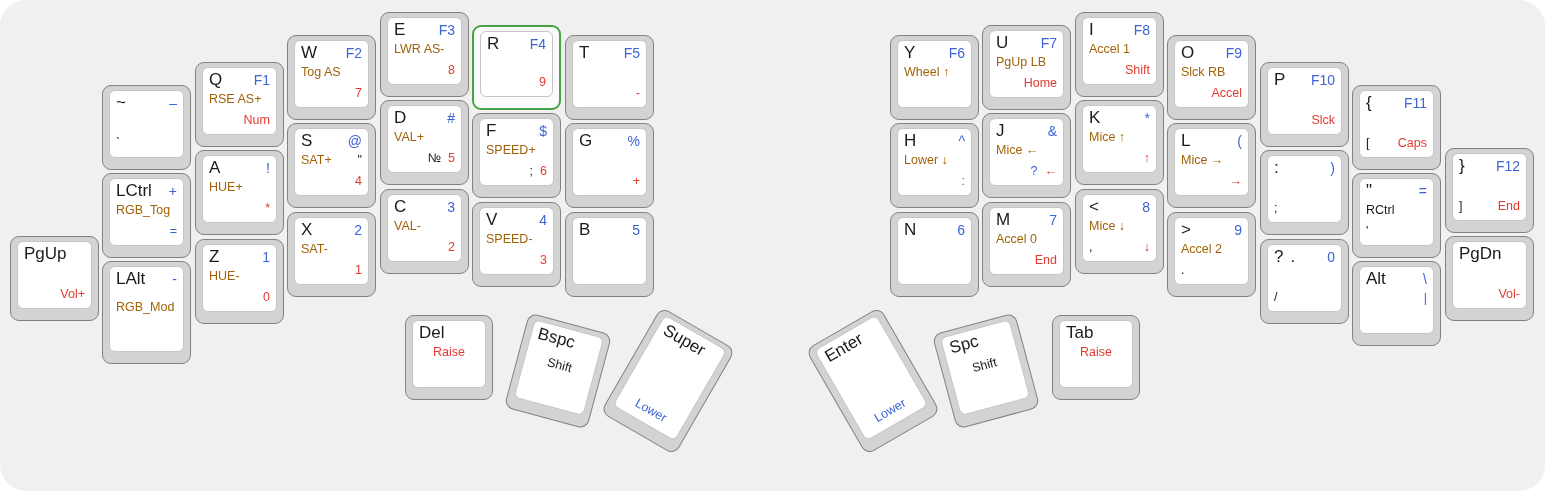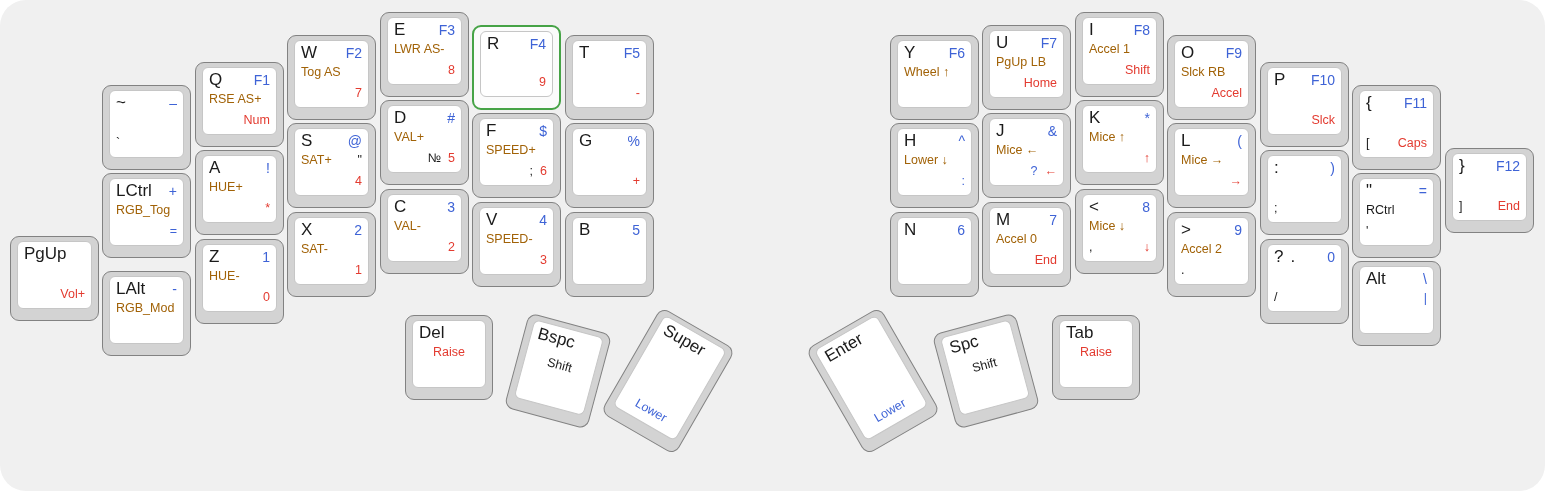--- a/index.html
+++ b/index.html
@@ -111,21 +111,21 @@
           </div>
           <div class="krow">
             <div class="sl"></div>
             <div class="sc"></div>
             <div class="sr">
               <span class="leg f-sub c-blue">=</span>
             </div>
           </div>
         </div>
       </div>
-      <div class="key" style="left: 102px; top: 271px; width: 89px; height: 85px;">
+      <div class="key" style="left: 102px; top: 261px; width: 89px; height: 103px;">
         <div class="face">
           <div class="krow">
             <div class="sl">
               <span class="leg f-main c-main">LAlt</span>
             </div>
             <div class="sc"></div>
             <div class="sr">
               <span class="leg f-tr c-blue">-</span>
             </div>
           </div>
@@ -1172,18 +1172,41 @@
             <div class="sc"></div>
             <div class="sr"></div>
           </div>
           <div class="krow">
             <div class="sl">
               <span class="leg f-sub c-main">]</span>
             </div>
             <div class="sc"></div>
             <div class="sr">
               <span class="leg f-sub c-red">End</span>
+            </div>
+          </div>
+        </div>
+      </div>
+      <div class="key" style="left: 1445px; top: 236px; width: 89px; height: 85px;">
+        <div class="face">
+          <div class="krow">
+            <div class="sl">
+              <span class="leg f-main c-main">PgDn</span>
+            </div>
+            <div class="sc"></div>
+            <div class="sr"></div>
+          </div>
+          <div class="krow">
+            <div class="sl"></div>
+            <div class="sc"></div>
+            <div class="sr"></div>
+          </div>
+          <div class="krow">
+            <div class="sl"></div>
+            <div class="sc"></div>
+            <div class="sr">
+              <span class="leg f-sub c-red">Vol-</span>
             </div>
           </div>
         </div>
       </div>
     </div>
 </div>
 
 </body></html>

